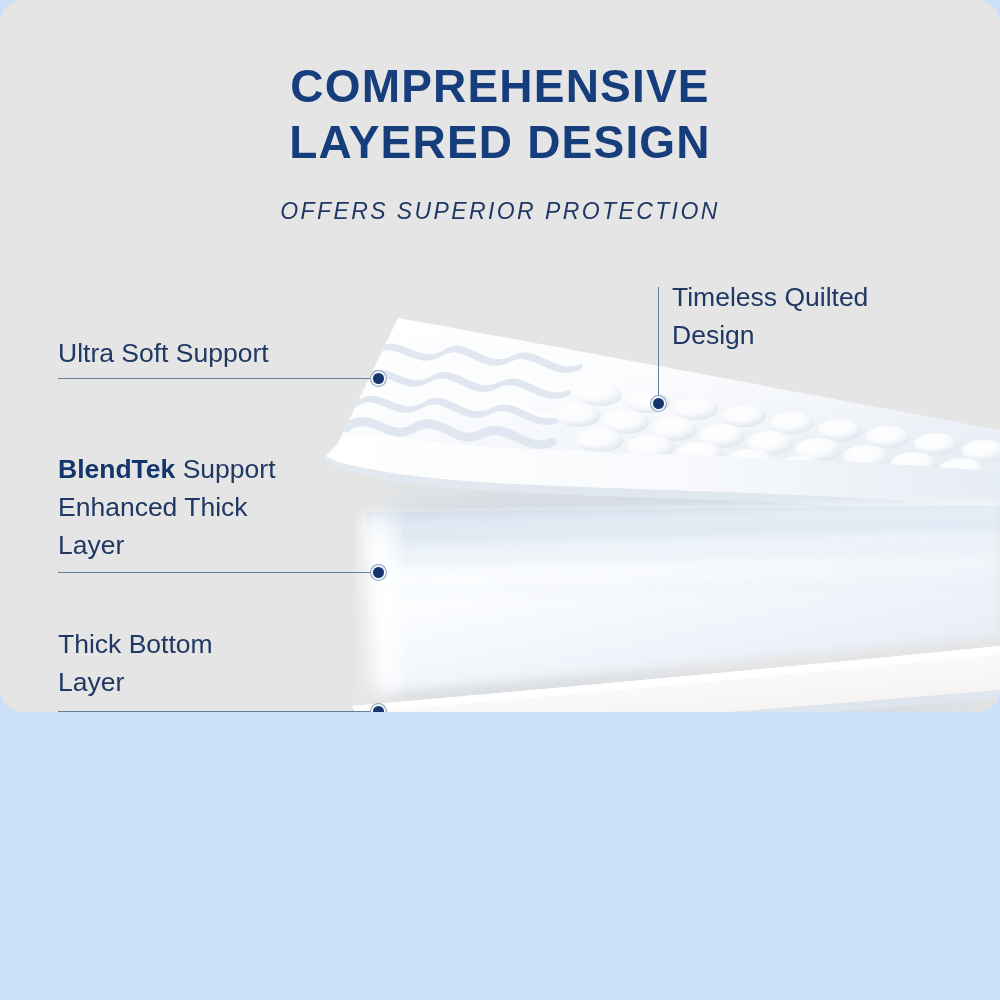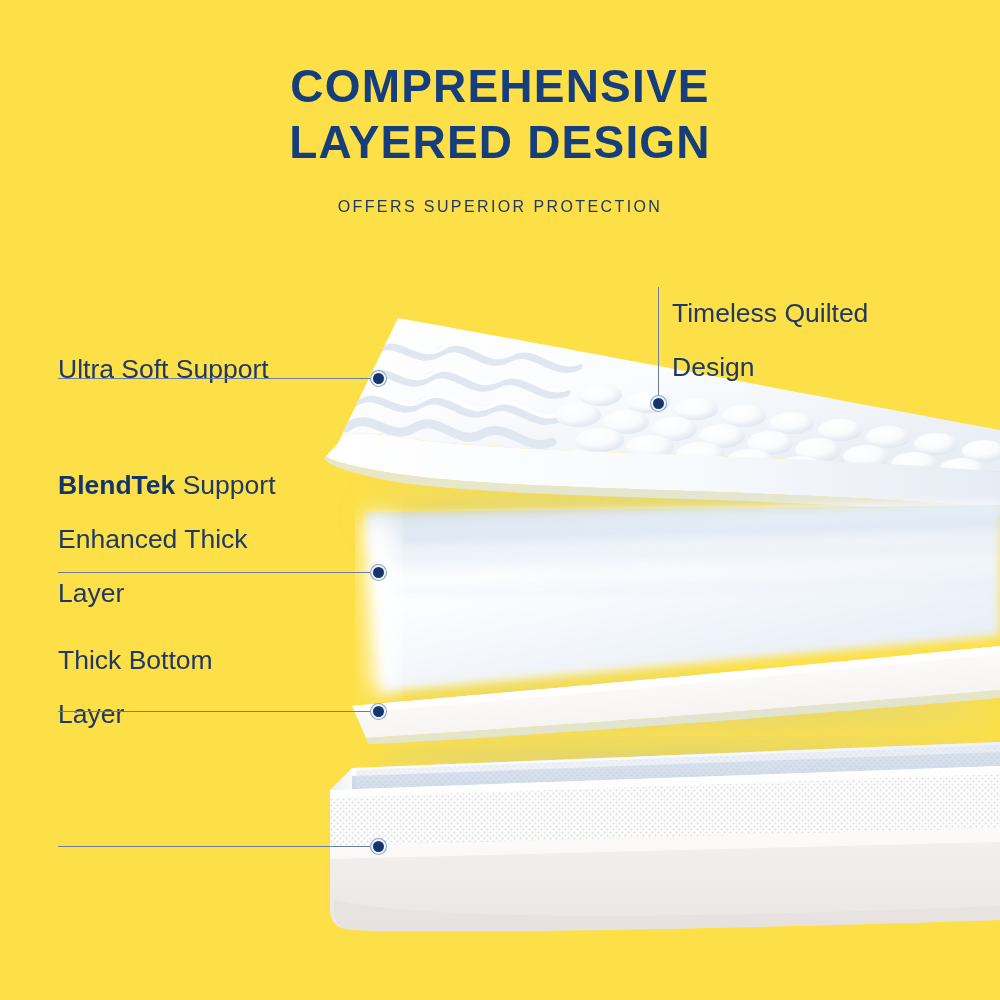--- a/index.html
+++ b/index.html
@@ -10,48 +10,50 @@
   body {
     width: 1000px;
     height: 1000px;
     background: #cbe0fa;
     font-family: "Liberation Sans", sans-serif;
     overflow: hidden;
   }
   #poster {
     position: relative;
     width: 1000px;
-    height: 1000px;
-    background: #fde047;
+    height: 712px;
+    background: #e5e5e5;
     overflow: hidden;
+    border-radius: 22px;
   }
 
   
   .header {
     position: absolute;
     top: 58px;
     left: 0;
     width: 1000px;
     text-align: center;
   }
   .title-line {
     font-size: 46px;
     font-weight: 700;
     letter-spacing: 1.2px;
     color: #173e7c;
     line-height: 56px;
     white-space: nowrap;
   }
   .subtitle {
     margin-top: 28px;
-    font-size: 16px;
+    font-size: 23px;
     font-weight: 400;
     letter-spacing: 2.4px;
     color: #1f3864;
     white-space: nowrap;
+    font-style: italic;
   }
 
   
   .art {
     position: absolute;
     inset: 0;
     width: 1000px;
     height: 1000px;
   }
 
@@ -59,21 +61,20 @@
   .callout {
     position: absolute;
     left: 58px;
     width: 330px;
   }
   .callout-text {
     font-size: 26.5px;
     line-height: 38px;
     color: #1f3864;
     font-weight: 400;
-    margin-top: 16px;
   }
   .callout-text .brand {
     font-weight: 700;
     color: #12356b;
   }
   .leader {
     position: absolute;
     left: 0;
     height: 1px;
     background: #6a7f9e;

